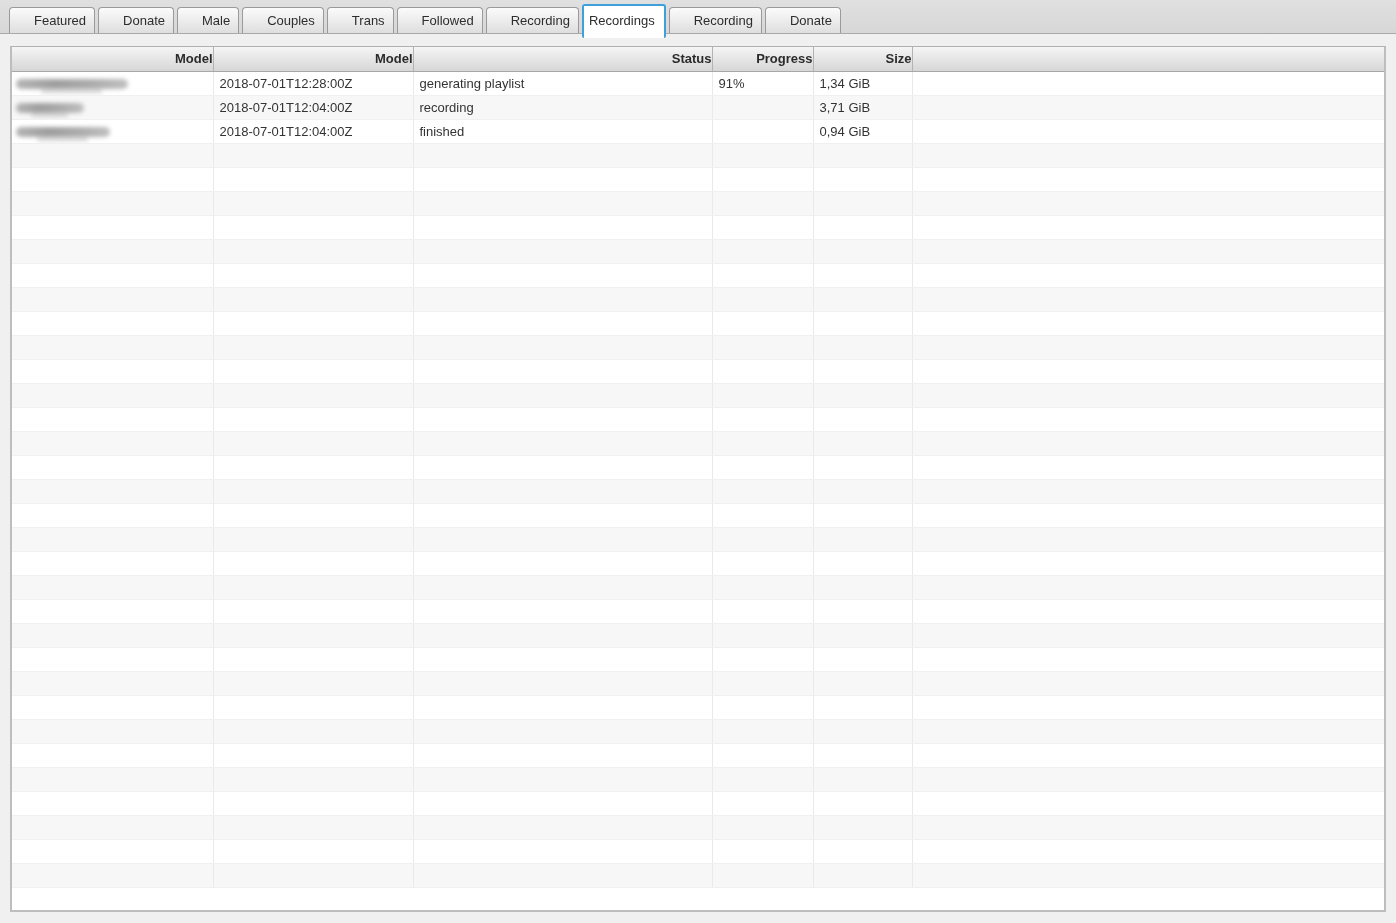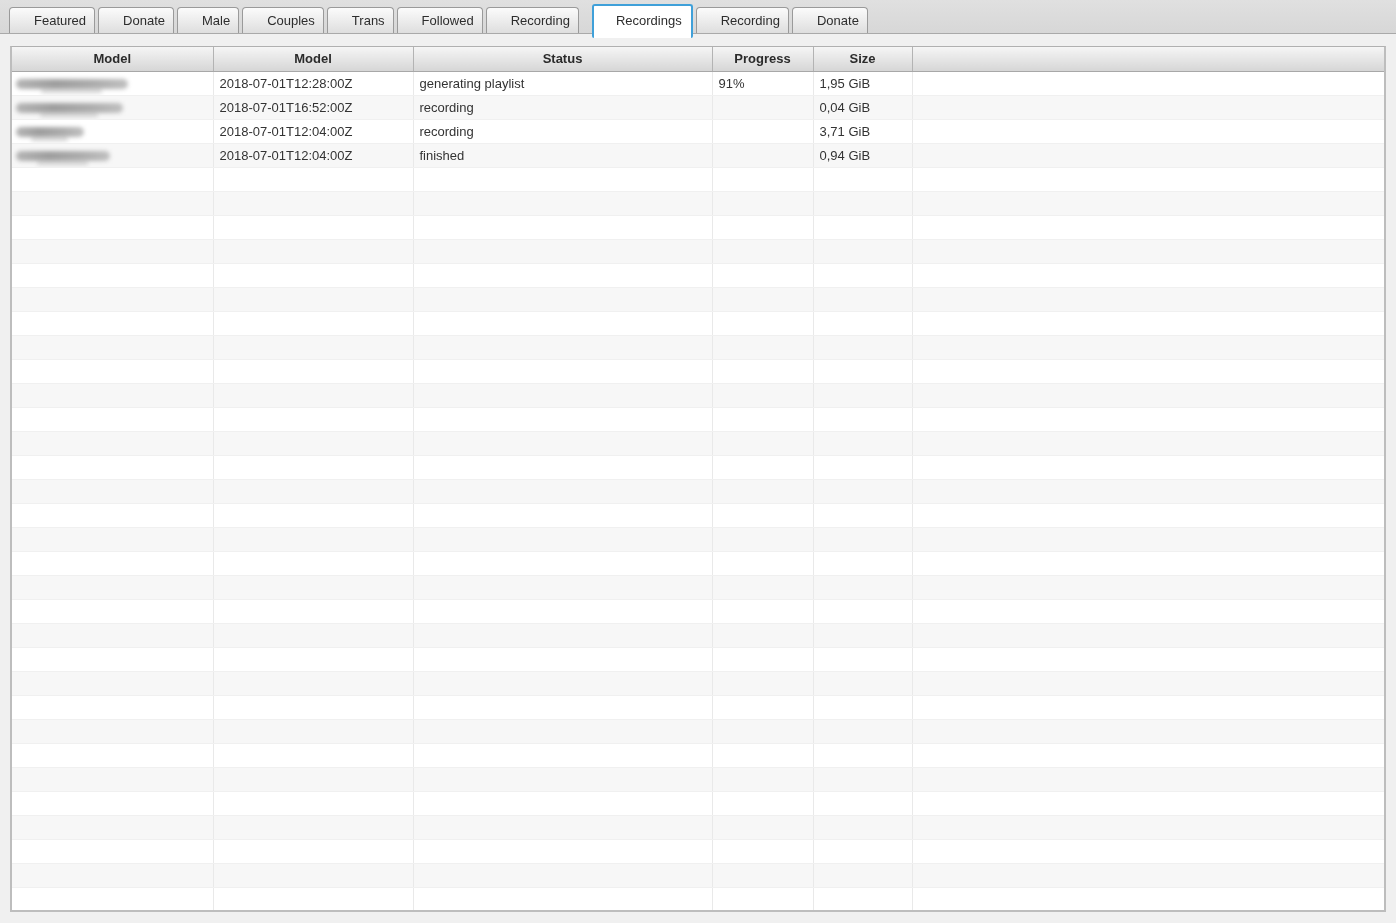--- a/index.html
+++ b/index.html
@@ -34,24 +34,23 @@
     line-height:16px;
     white-space:nowrap;
     cursor:default;
     position:relative;
   }
   .tab.selected {
     background:#ffffff;
     border:2px solid #3fa0d9;
     border-bottom:none;
     border-radius:3px 3px 2px 2px;
-    padding:7px 9px 9px 22px;
+    padding:7px 9px 9px 5px;
     margin-bottom:-5px;
     z-index:3;
-    margin-left:10px;
   }
 
   
   .table-wrap {
     position:absolute; left:10px; top:46px; right:10px; bottom:11px;
     background:#ffffff;
     border:2px solid #bdbdbd;
     border-top:1px solid #b0b0b0;
     overflow:hidden;
   }
@@ -65,21 +64,21 @@
 
   thead th {
     height:24px;
     background:linear-gradient(#f5f5f5,#d6d6d6);
     border-bottom:1px solid #a8a8a8;
     border-right:1px solid #b3b3b3;
     border-left:1px solid #fafafa;
     font-weight:bold;
     font-size:13px;
     color:#2b2b2b;
-    text-align:center;
+    text-align:right;
     vertical-align:middle;
     overflow:hidden;
     white-space:nowrap;
     cursor:default;
   }
   thead th:first-child { border-left:none; }
   thead th:last-child  { border-right:none; }
 
   tbody td {
     height:24px;
@@ -153,31 +152,21 @@
         </tr>
       </thead>
       <tbody id="rows">
           <tr>
             <td class="col-model">
               <div class="blob" style="width: 112px;"></div>
             </td>
             <td class="col-date">2018-07-01T12:28:00Z</td>
             <td class="col-status">generating playlist</td>
             <td class="col-progress">91%</td>
-            <td class="col-size">1,95 GiB</td>
-            <td class="col-filler"></td>
-          </tr>
-          <tr>
-            <td class="col-model">
-              <div class="blob" style="width: 107px;"></div>
-            </td>
-            <td class="col-date">2018-07-01T16:52:00Z</td>
-            <td class="col-status">recording</td>
-            <td class="col-progress"></td>
-            <td class="col-size">0,04 GiB</td>
+            <td class="col-size">1,34 GiB</td>
             <td class="col-filler"></td>
           </tr>
           <tr>
             <td class="col-model">
               <div class="blob" style="width: 68px;"></div>
             </td>
             <td class="col-date">2018-07-01T12:04:00Z</td>
             <td class="col-status">recording</td>
             <td class="col-progress"></td>
             <td class="col-size">3,71 GiB</td>

